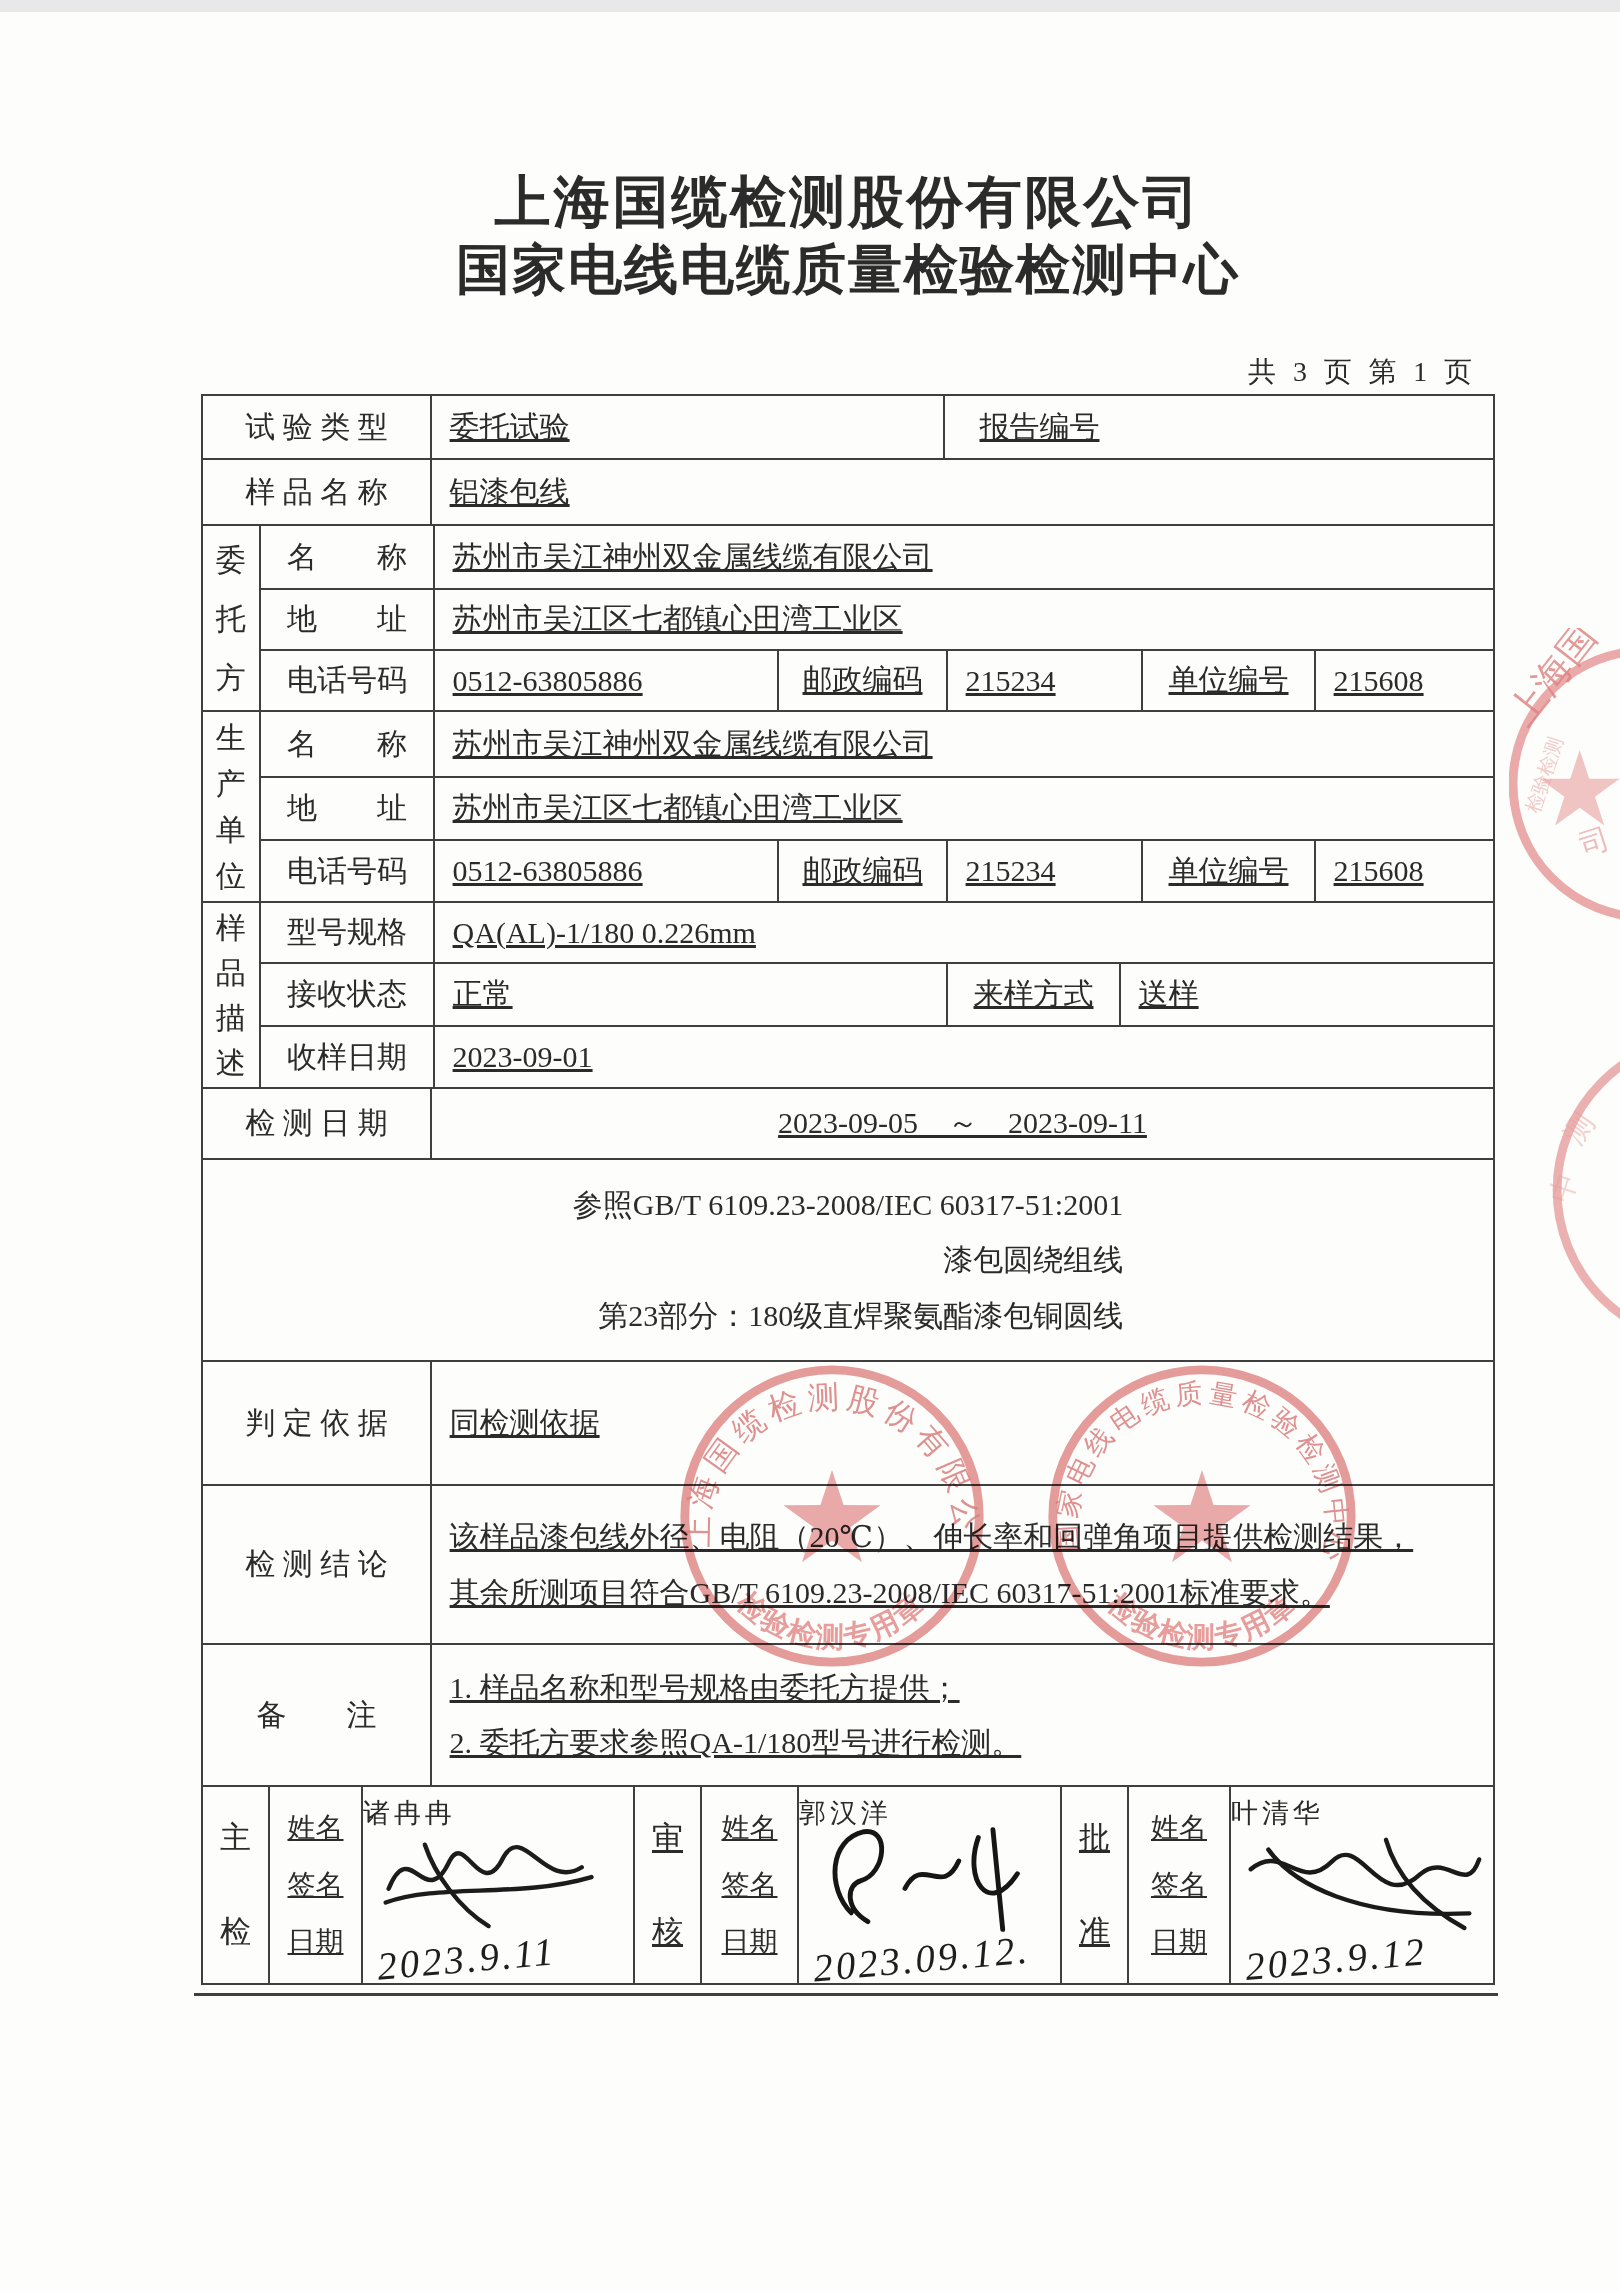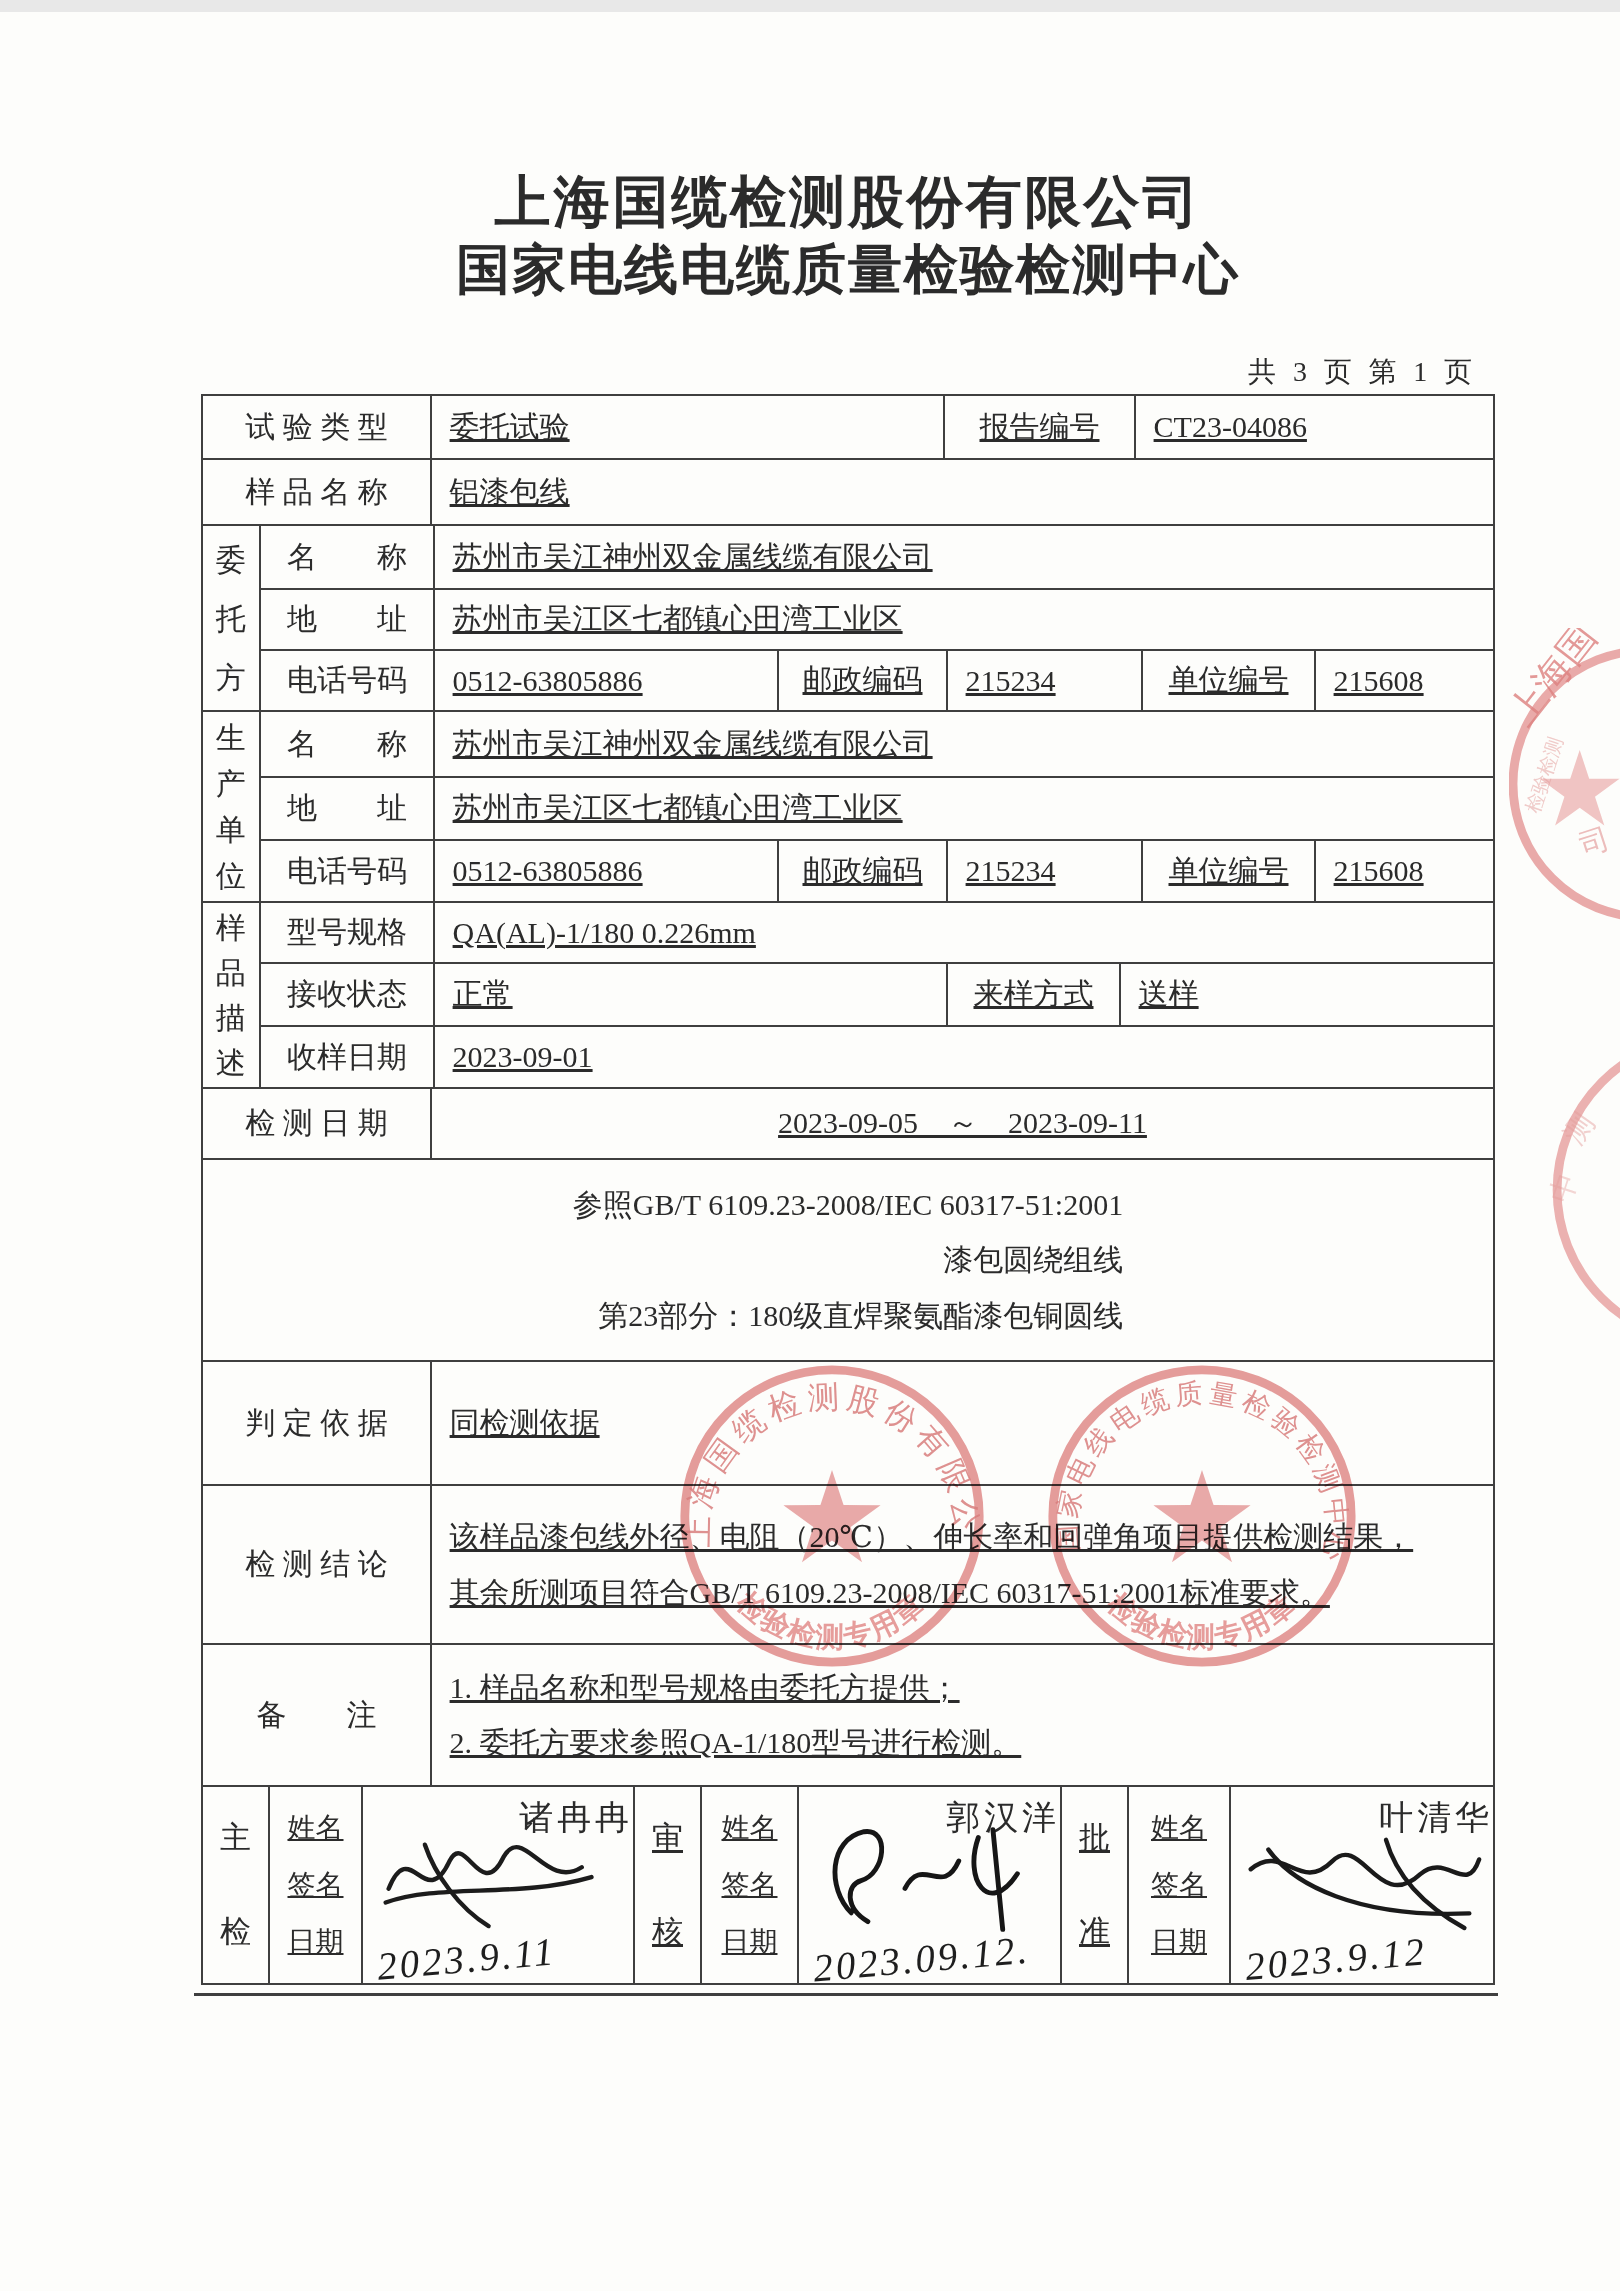--- a/index.html
+++ b/index.html
@@ -30,21 +30,21 @@
   .ctr{justify-content:center; text-align:right;}
   .pre{white-space:pre-line; line-height:1.85;}
   .section{display:flex; box-sizing:border-box;}
   .vlab{flex:0 0 56px; display:flex; align-items:center; justify-content:center;
     text-align:left; word-break:break-all; padding:5.9px 12.7px; box-sizing:border-box;}
   .secrows{flex:1; display:flex; flex-direction:column; border-left:2.2px solid var(--line);}
   .secrows > * + *{border-top:2.4px solid var(--line);}
   .rolecell{word-break:break-all; padding:0 14.7px; line-height:94px; font-size:31px;}
   .siglabels{flex-direction:column; justify-content:space-between; padding:21.6px 0; font-size:28px;}
   .sigcell{position:relative;}
-  .signame{position:absolute; top:7.8px; left:0; width:100%; text-align:right; font-size:34px; letter-spacing:3.9px;}
+  .signame{position:absolute; top:7.8px; left:0; width:100%; text-align:left; font-size:27px; letter-spacing:3.9px;}
   .sigscrawl{position:absolute; top:33px; left:7.8px;}
   .sigdate{position:absolute; bottom:2px; left:13.7px; font-size:39px; font-style:italic;
     transform:rotate(-5deg); letter-spacing:2.9px; color:#1e1e1e; white-space:nowrap;}
   .botline{position:absolute; left:194px; top:1981px; width:1304px; height:2.5px; background:var(--line);}
   
   .stamp{position:absolute; mix-blend-mode:multiply; opacity:.85;}
   .stamp text{font-family:"Liberation Serif","DejaVu Serif",serif;}
 </style>
 </head>
 <body>
@@ -54,21 +54,20 @@
   <div class="title1">上海国缆检测股份有限公司</div>
   <div class="title2">国家电线电缆质量检验检测中心</div>
   <div class="pageinfo">共 3 页 第 1 页</div>
 
   <div class="tbl">
 
     <div class="trow" style="height:62px">
       <div class="cell lab" style="flex:0 0 227px">试 验 类 型</div>
       <div class="cell val" style="flex:0 0 513px">委托试验</div>
       <div class="cell lab" style="flex:0 0 191px">报告编号</div>
-      <div class="cell val" style="flex:1">CT23-04086</div>
     </div>
 
     <div class="trow" style="height:66px">
       <div class="cell lab" style="flex:0 0 227px">样 品 名 称</div>
       <div class="cell val" style="flex:1">铝漆包线</div>
     </div>
 
     <div class="section" style="height:186px">
       <div class="vlab" style="line-height:59px">委托方</div>
       <div class="secrows">

